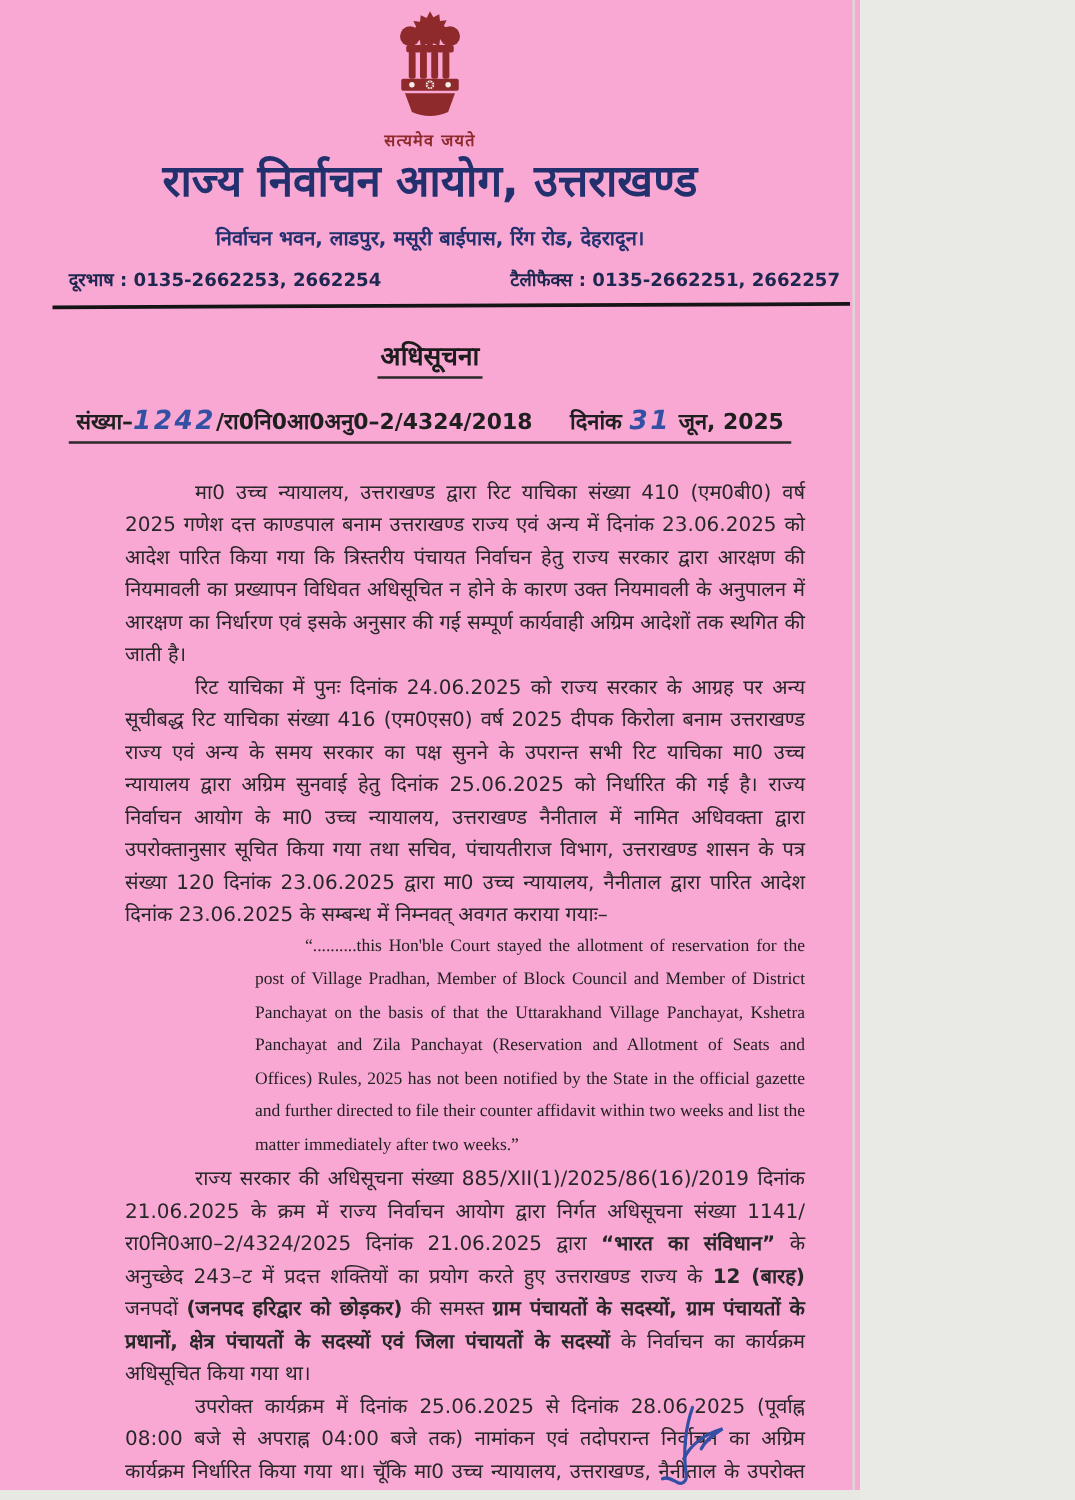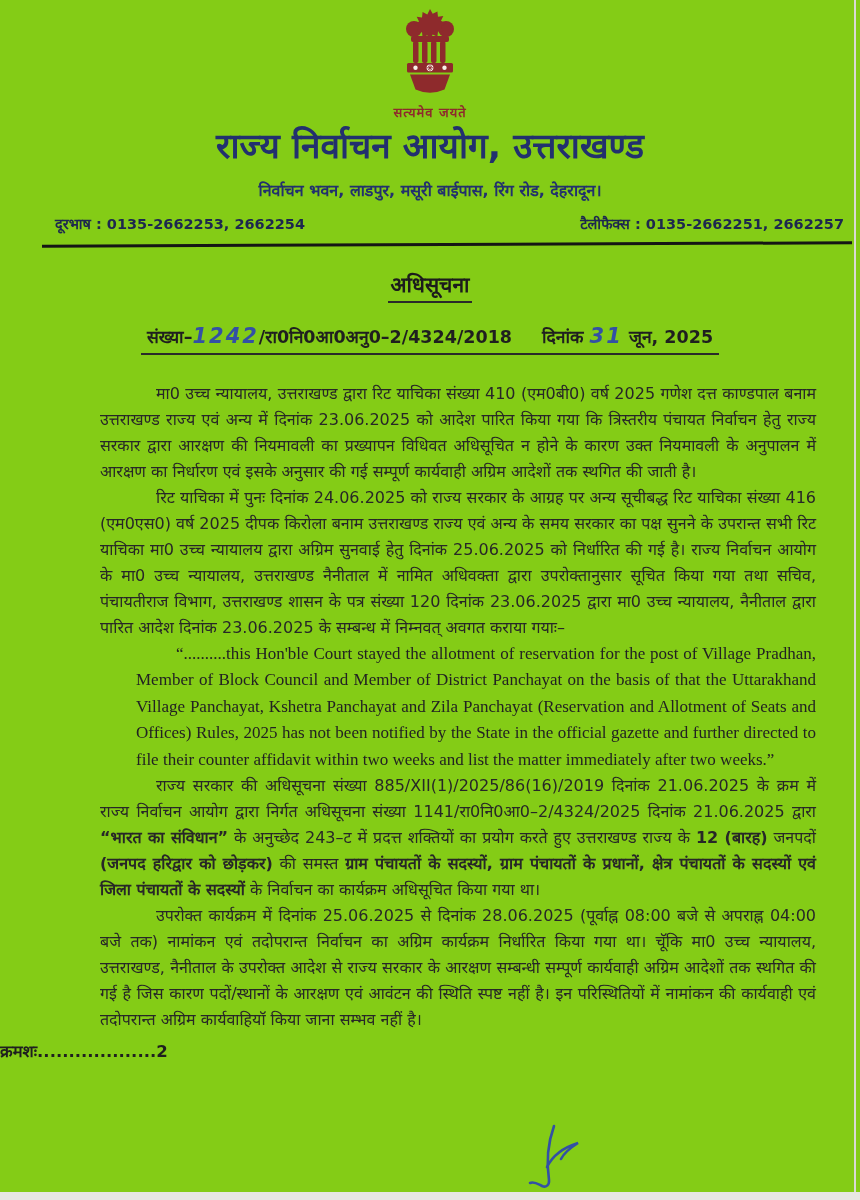--- a/index.html
+++ b/index.html
@@ -1,16 +1,16 @@
 <!DOCTYPE html>
 <html><head>
 <meta charset="utf-8">
 <style>
   html,body{margin:0;padding:0;background:#e9e9e6;}
-  .page{position:relative;width:860px;height:1200px;background:#84cc16;overflow:hidden;
+  .page{position:relative;width:688px;height:1200px;background:#f9a8d4;overflow:hidden;
         font-family:"DejaVu Sans",sans-serif;color:#262626;}
   .scan-edge-right{position:absolute;top:0;right:4px;width:2px;height:100%;background:#d9d9d4;}
   .scan-edge-bottom{position:absolute;left:0;bottom:0;width:100%;height:8px;background:#e7e7e3;}
 
   .header{text-align:center;padding-top:8px;}
   .emblem-wrap{line-height:0;}
   .emblem-caption{font-size:13px;font-weight:700;color:#8e2a2c;margin-top:3px;letter-spacing:1px;}
   .org-name{margin:6px 0 0;font-size:35px;line-height:1.1;font-weight:700;color:#22306e;}
   .org-address{margin-top:13px;font-size:16px;font-weight:700;color:#22306e;}
 
@@ -23,22 +23,22 @@
   .doc-title span{font-size:21px;font-weight:700;color:#1c1c1c;
                   border-bottom:2px solid #2a2a2a;padding:0 2px 4px;}
   .ref-line{text-align:center;margin-top:26px;font-size:17.5px;font-weight:600;color:#1f1f1f;}
   .ref-line .underlined{display:inline-block;border-bottom:2px solid #2a2a2a;padding:0 6px 5px;}
   .hand{color:#3350a5;font-style:italic;font-weight:600;font-size:21px;letter-spacing:2px;}
   .ref-gap{display:inline-block;width:30px;}
 
   .body-text{margin-top:26px;padding:0 44px 0 100px;}
   .para{margin:0;font-size:16px;line-height:26px;text-align:justify;text-indent:56px;color:#272727;}
   .para .b{font-weight:700;}
-  .para.english{font-family:"Liberation Serif",serif;font-size:17px;line-height:26.5px;
-                margin-left:36px;text-indent:40px;color:#222;}
+  .para.english{font-family:"Liberation Serif",serif;font-size:14px;line-height:26.5px;
+                margin-left:104px;text-indent:40px;color:#222;}
 
   .footer-row{margin-top:6px;padding-right:70px;text-align:left;
               font-size:16.5px;font-weight:700;color:#1f1f1f;}
   .signature{position:absolute;left:520px;top:1122px;}
 </style>
 </head>
 <body>
 
 <div class="page">
   <div class="scan-edge-right"></div>

